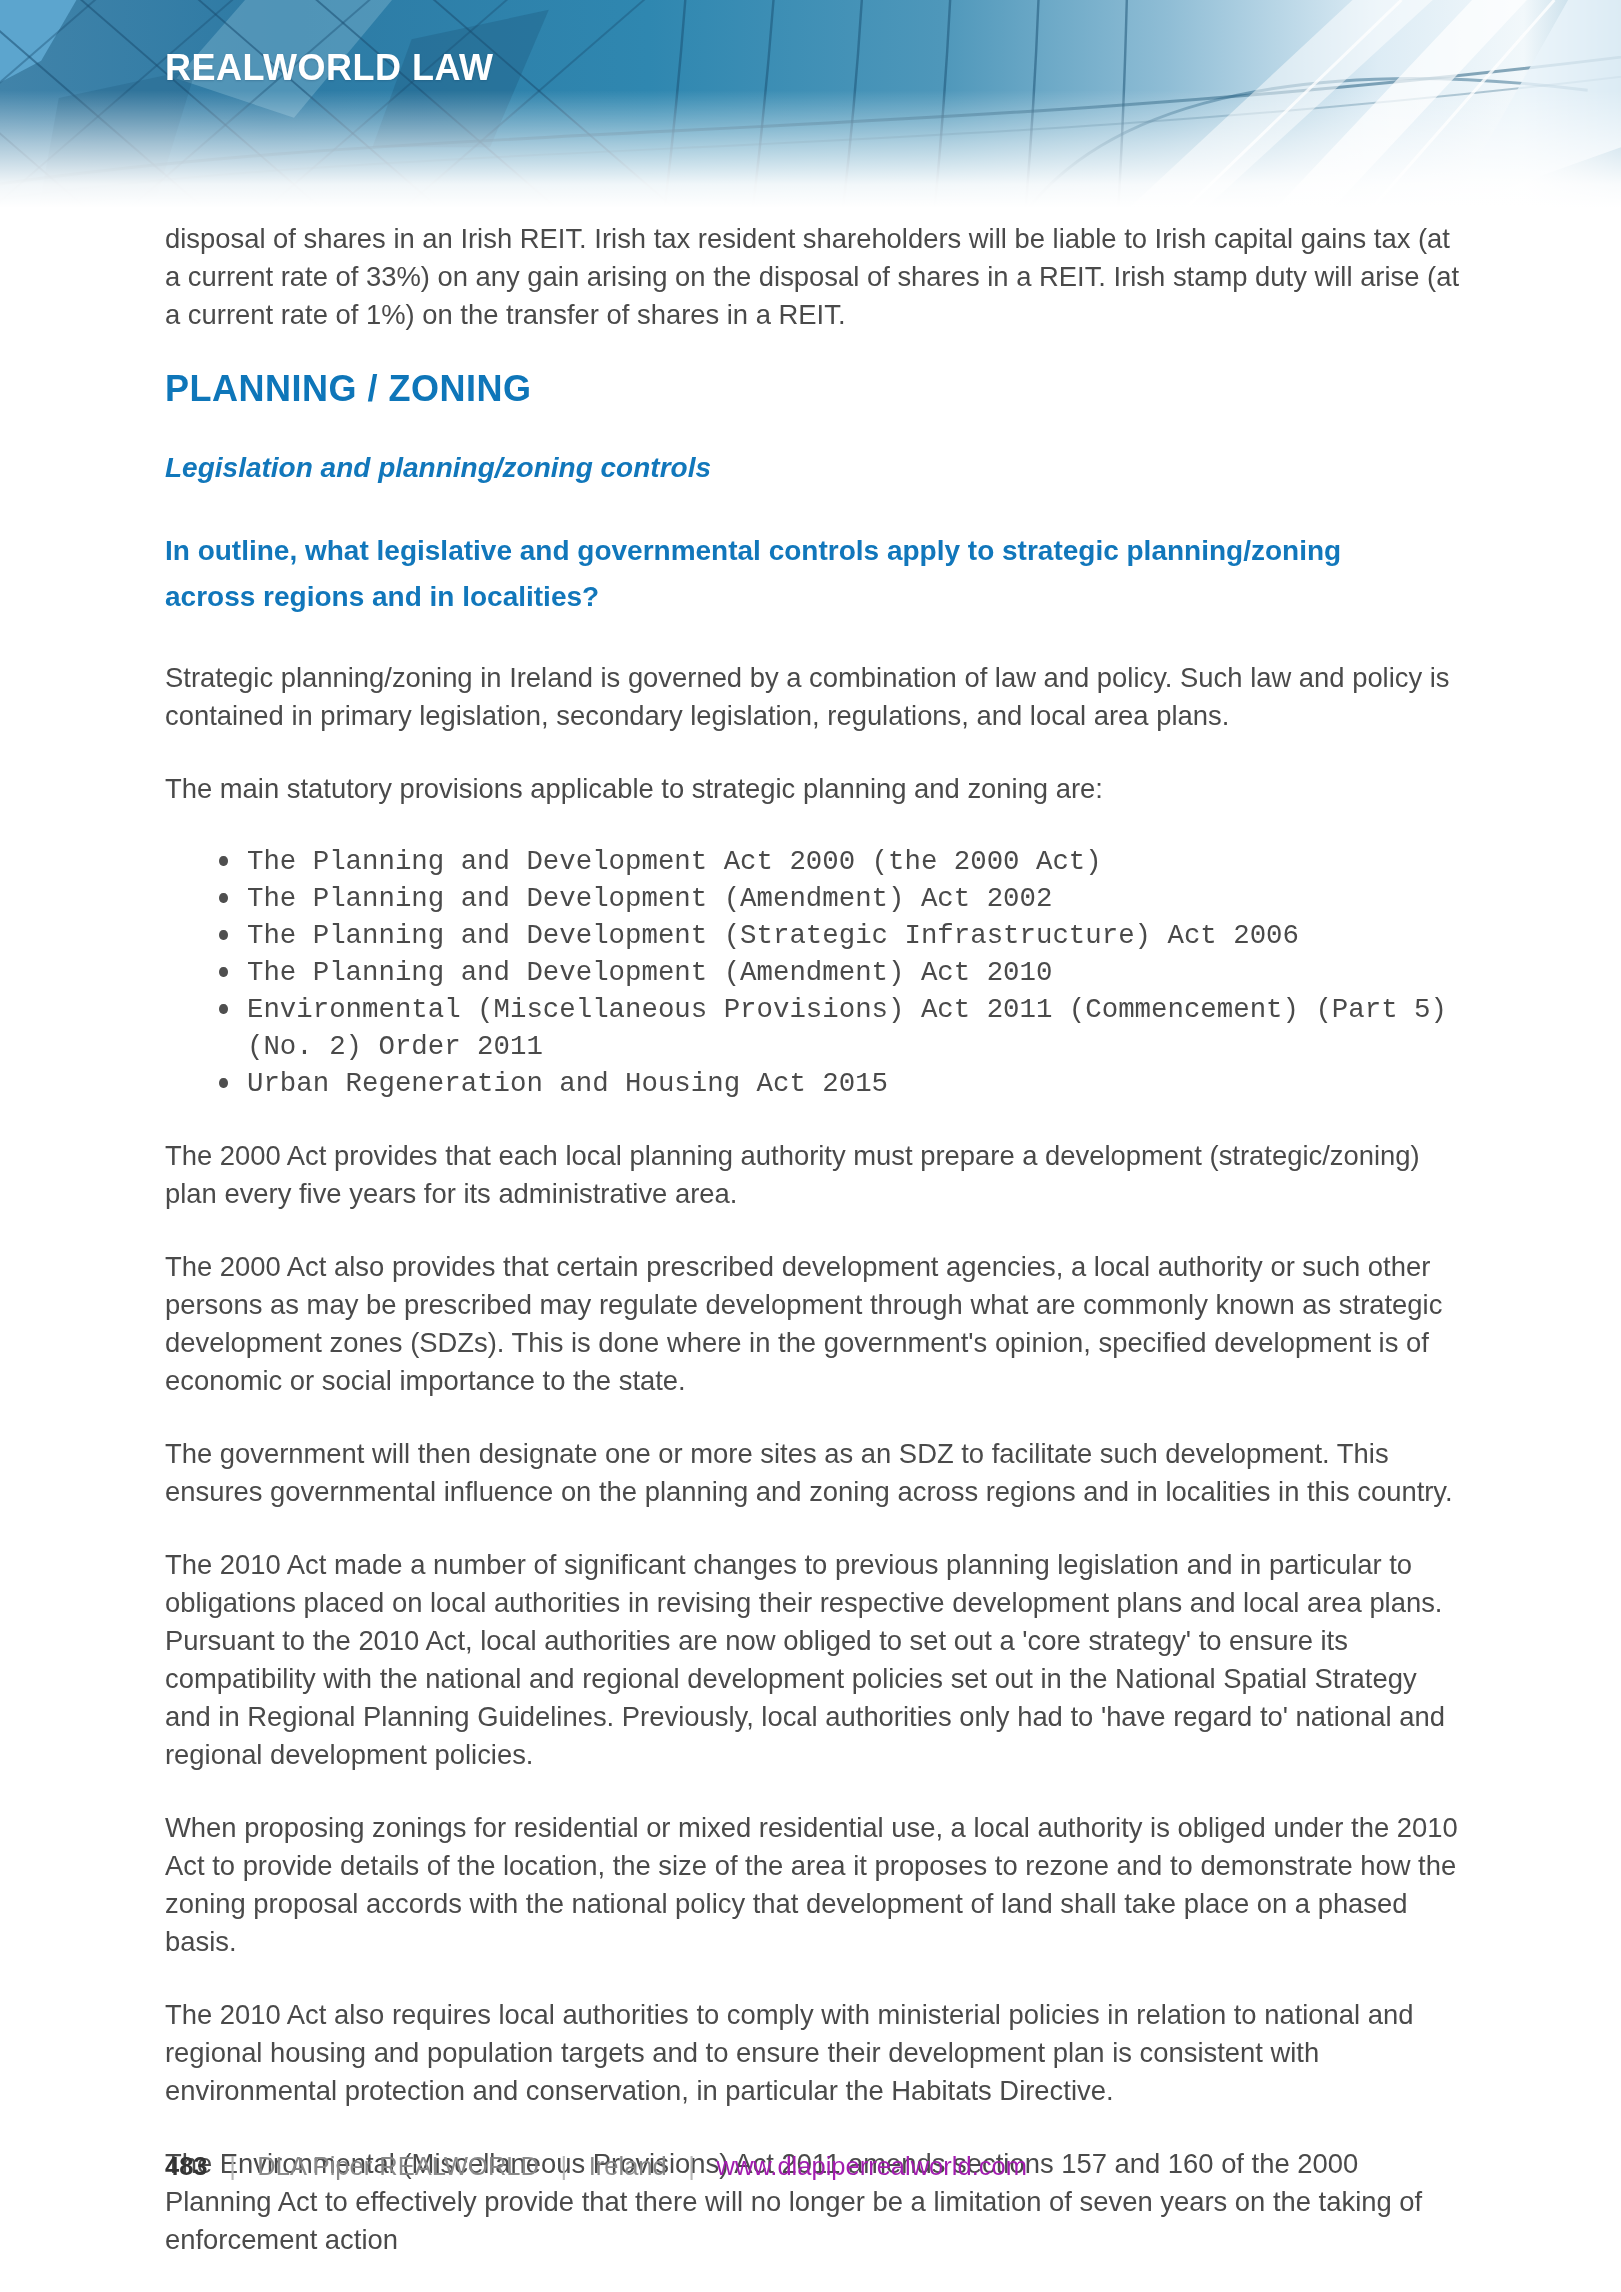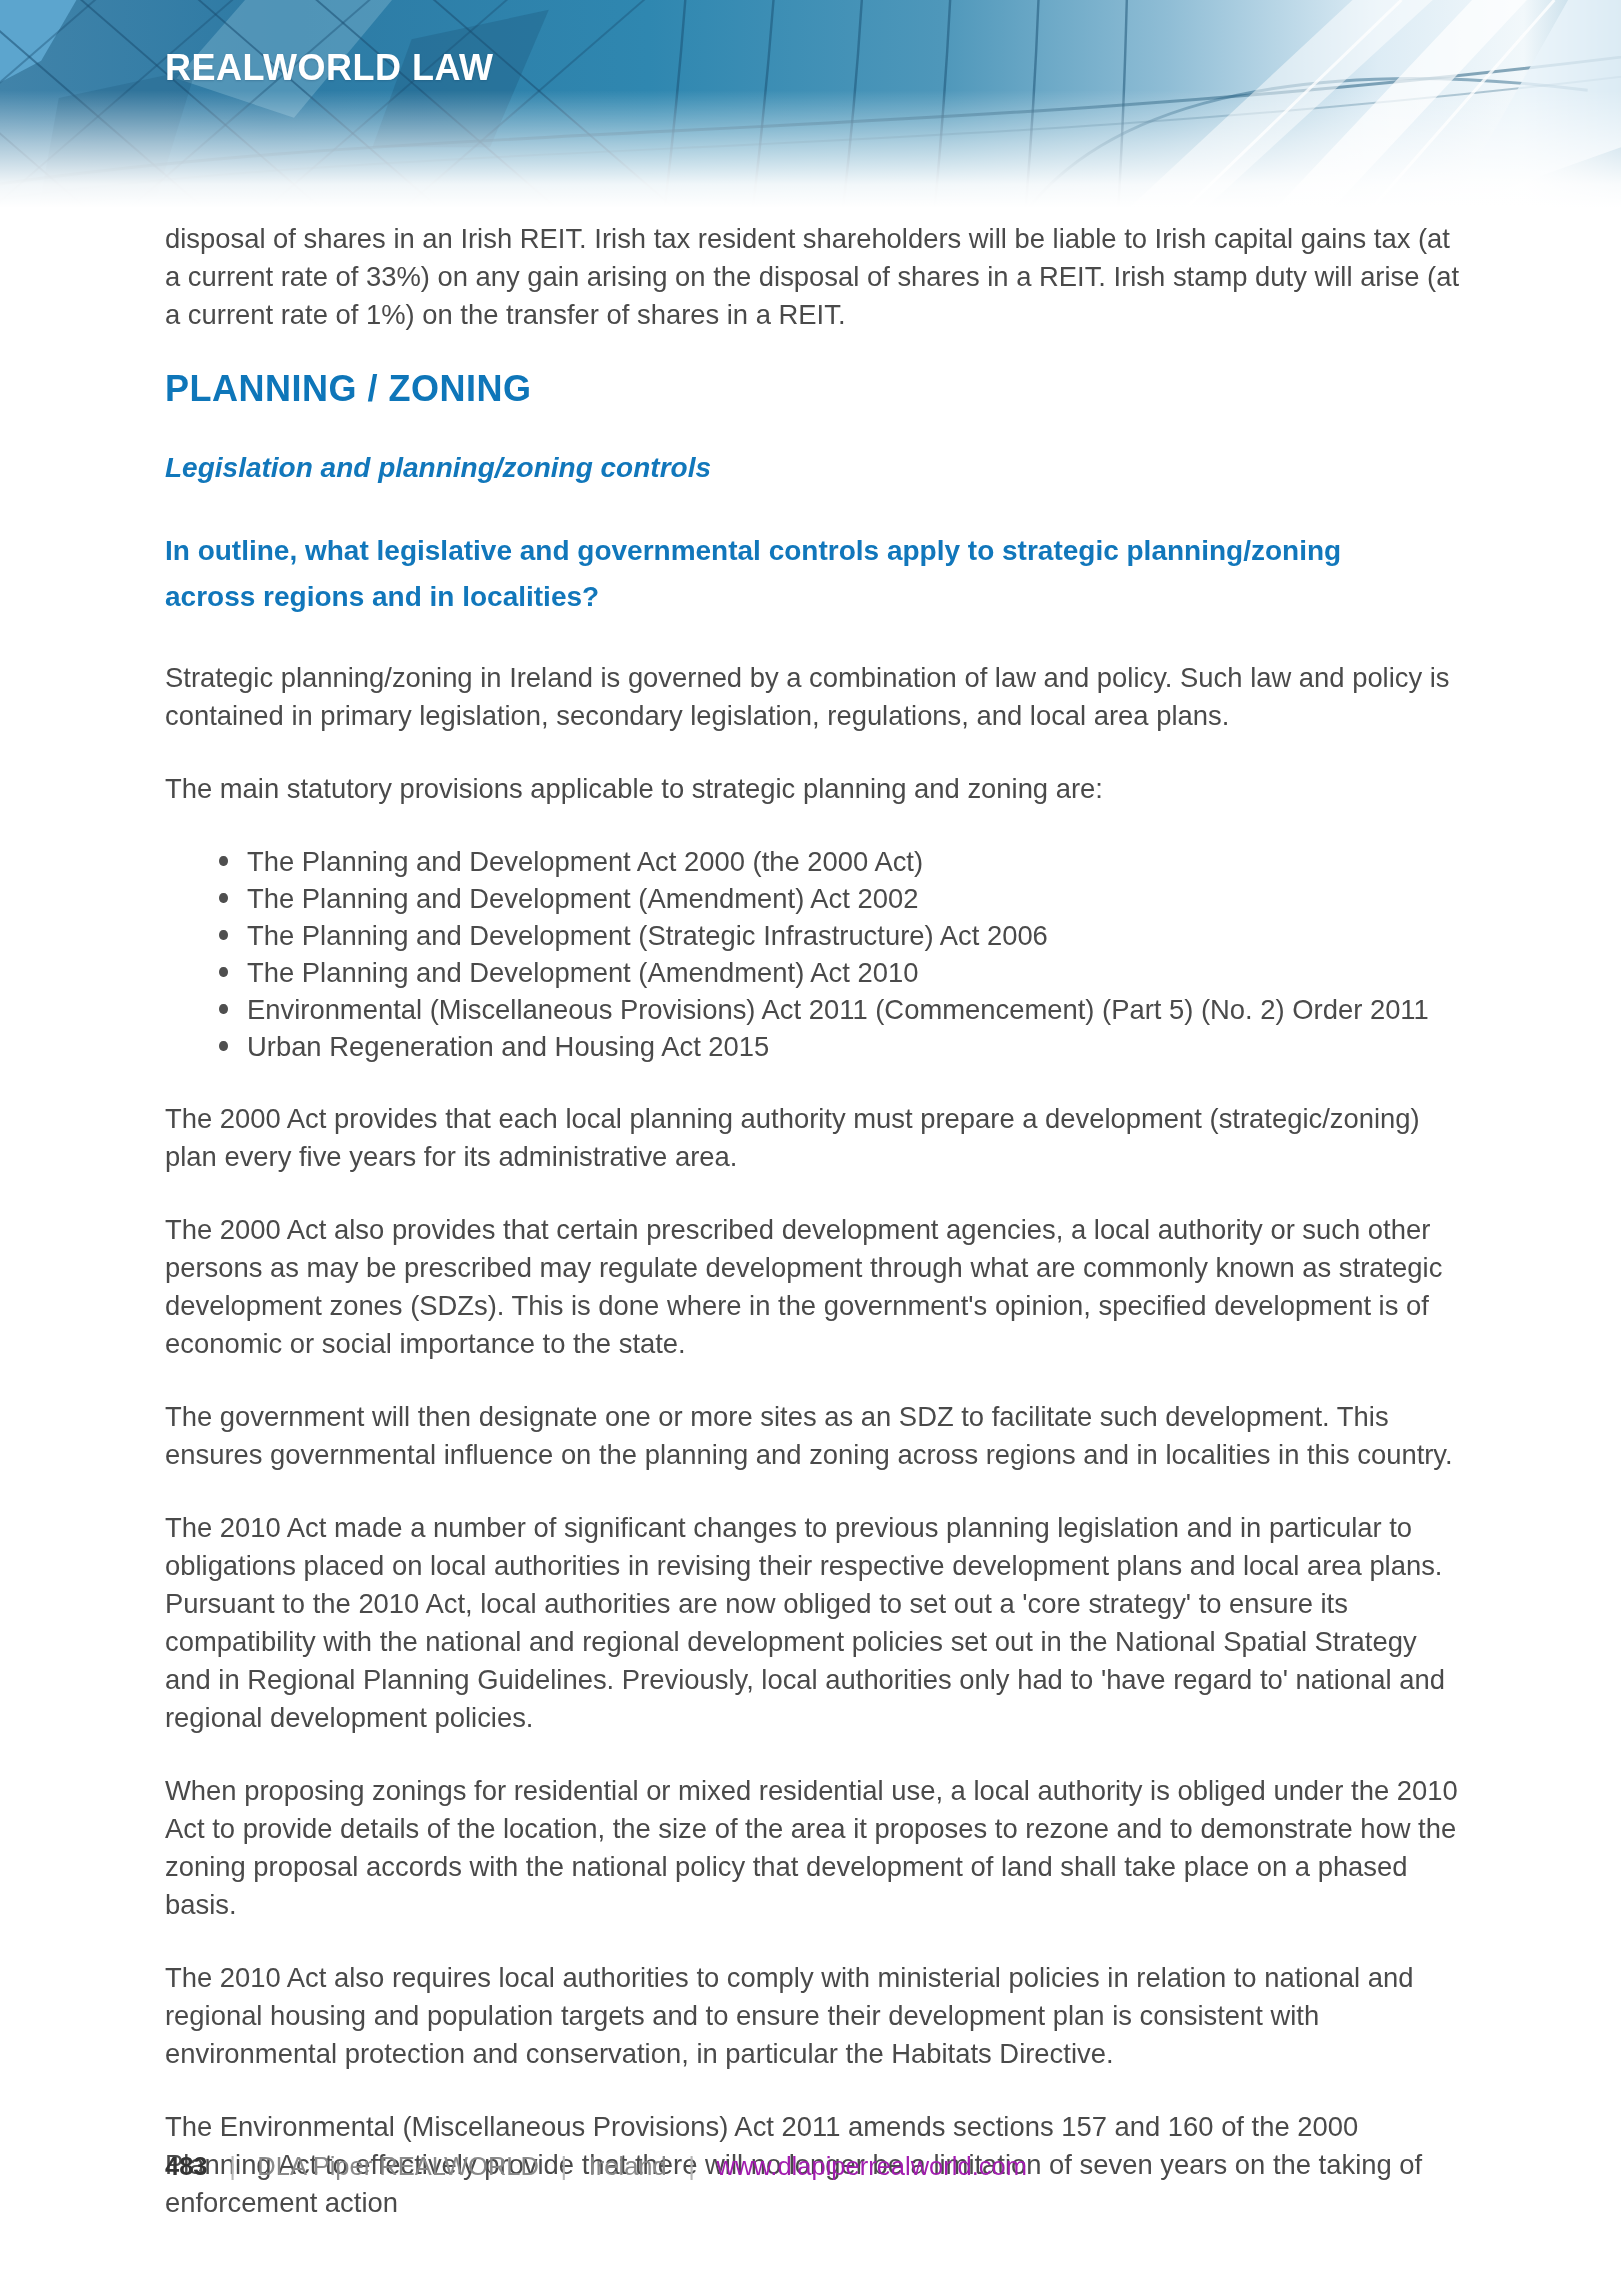--- a/index.html
+++ b/index.html
@@ -68,20 +68,21 @@
     font-weight: 600;
     line-height: 46px;
     margin-bottom: 39px;
     max-width: 1235px;
   }
 
   ul.statute-list {
     list-style: none;
     margin: 0 0 35px 0;
     padding: 0;
+    font-family: Liberation Mono, monospace;
   }
   ul.statute-list li {
     position: relative;
     padding-left: 82px;
     line-height: 37px;
     color: #4a4a4a;
   }
   ul.statute-list li::before {
     content: "";
     position: absolute;

